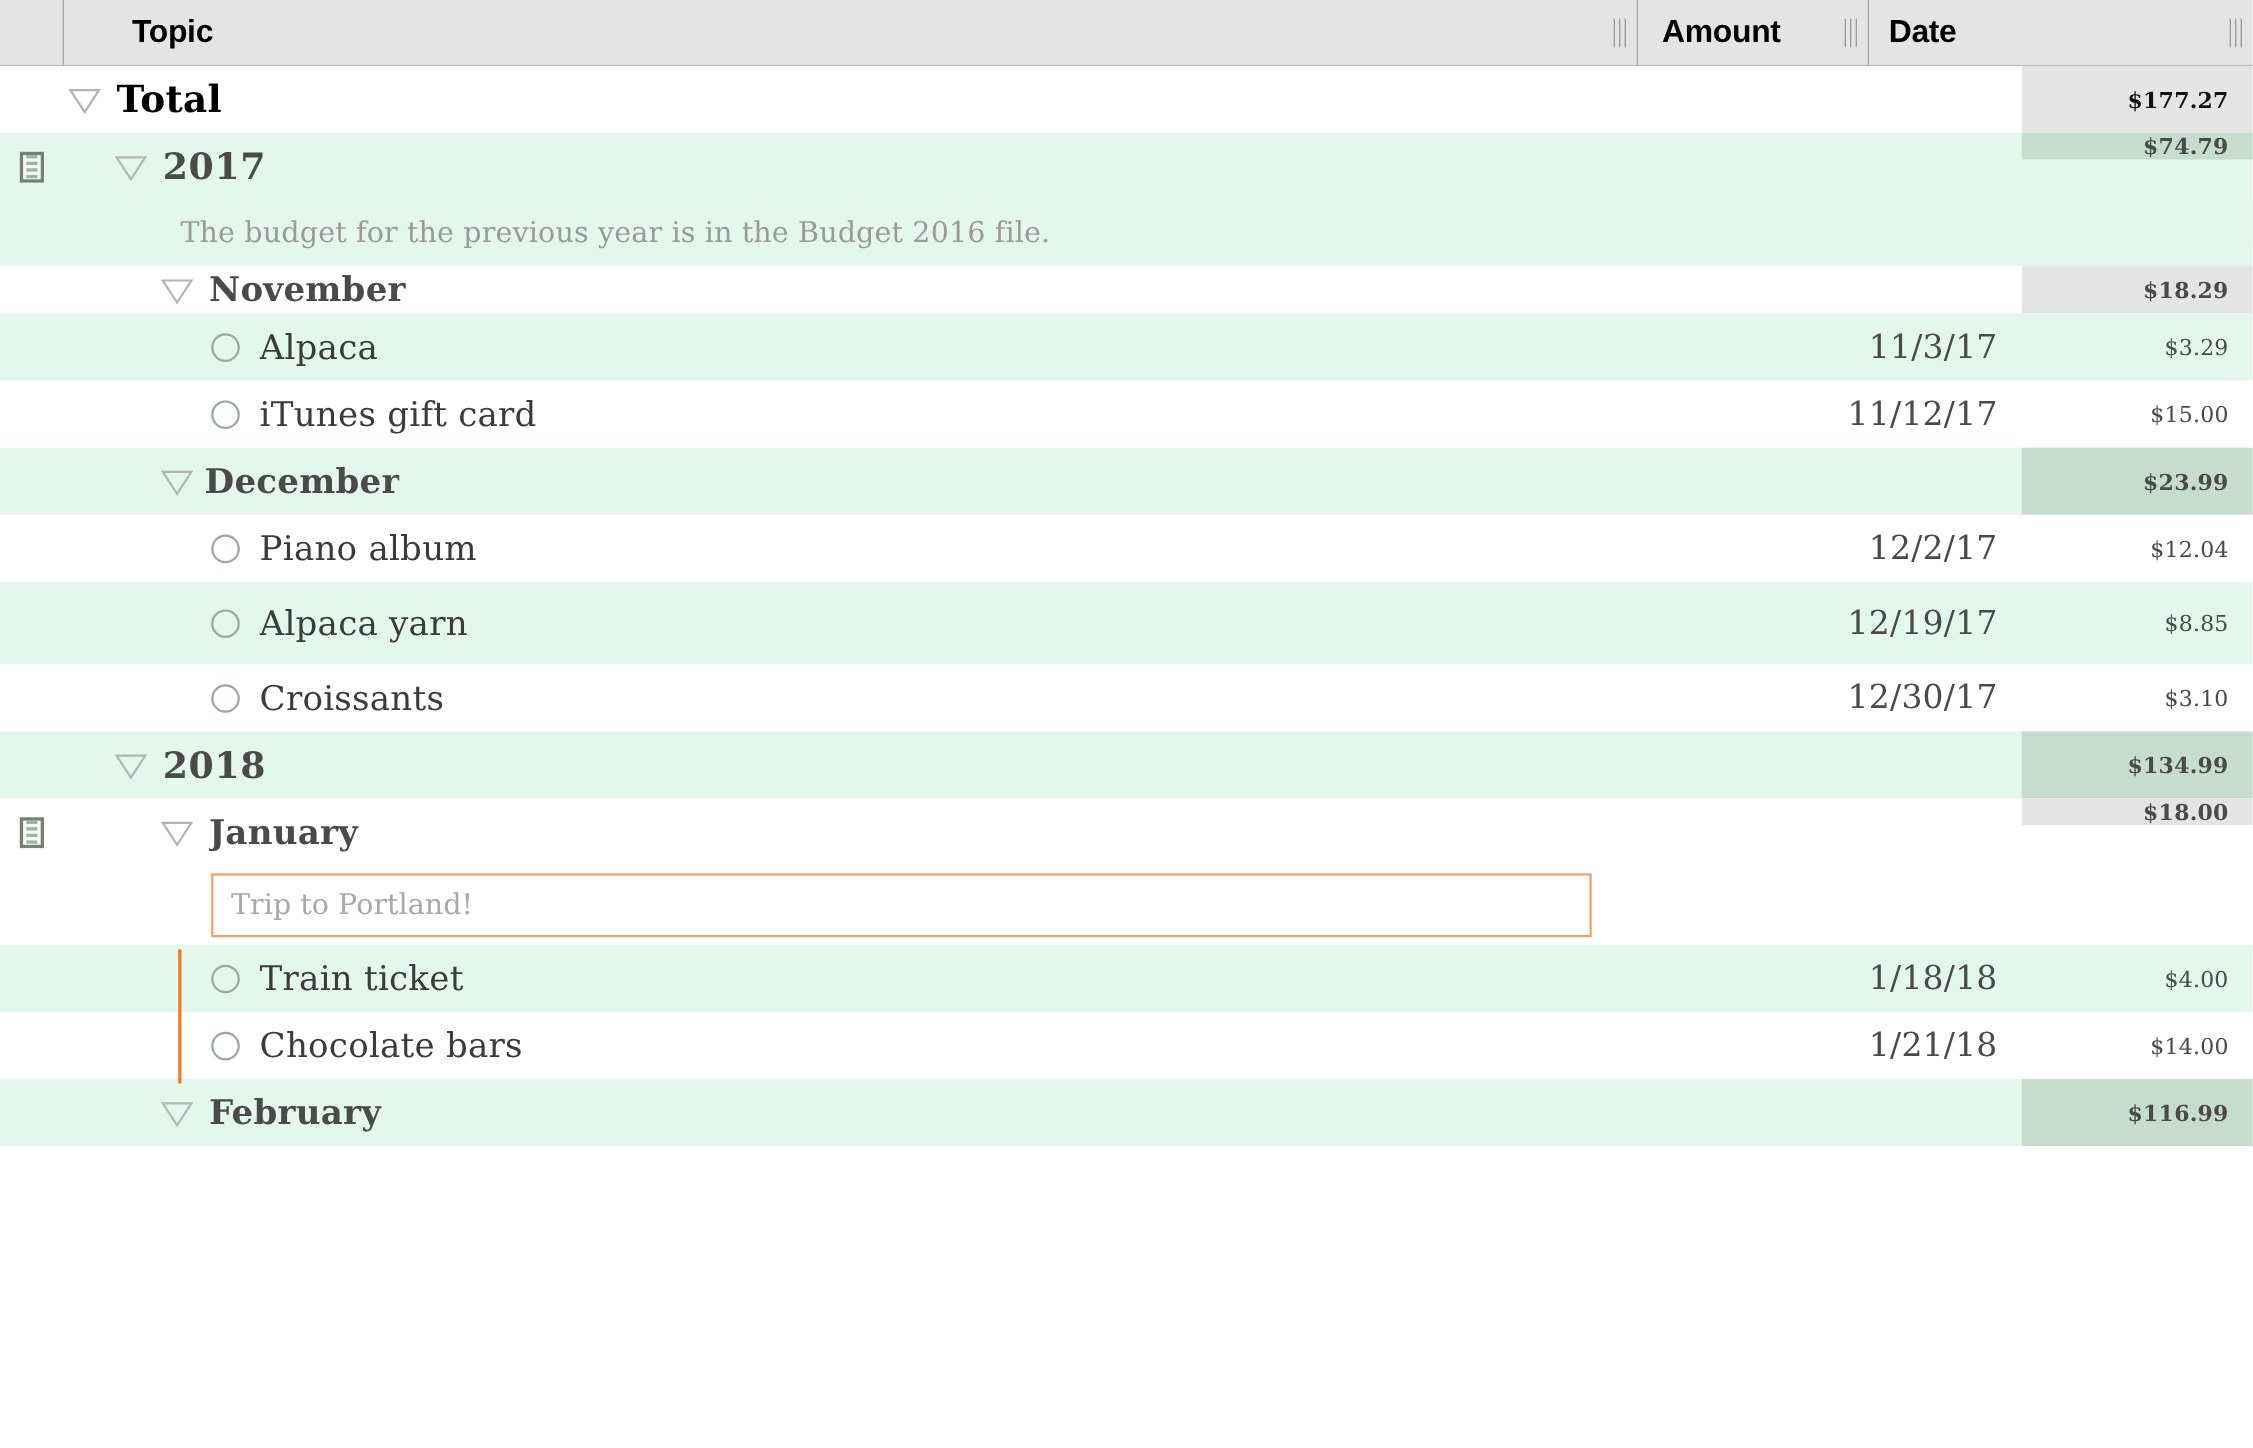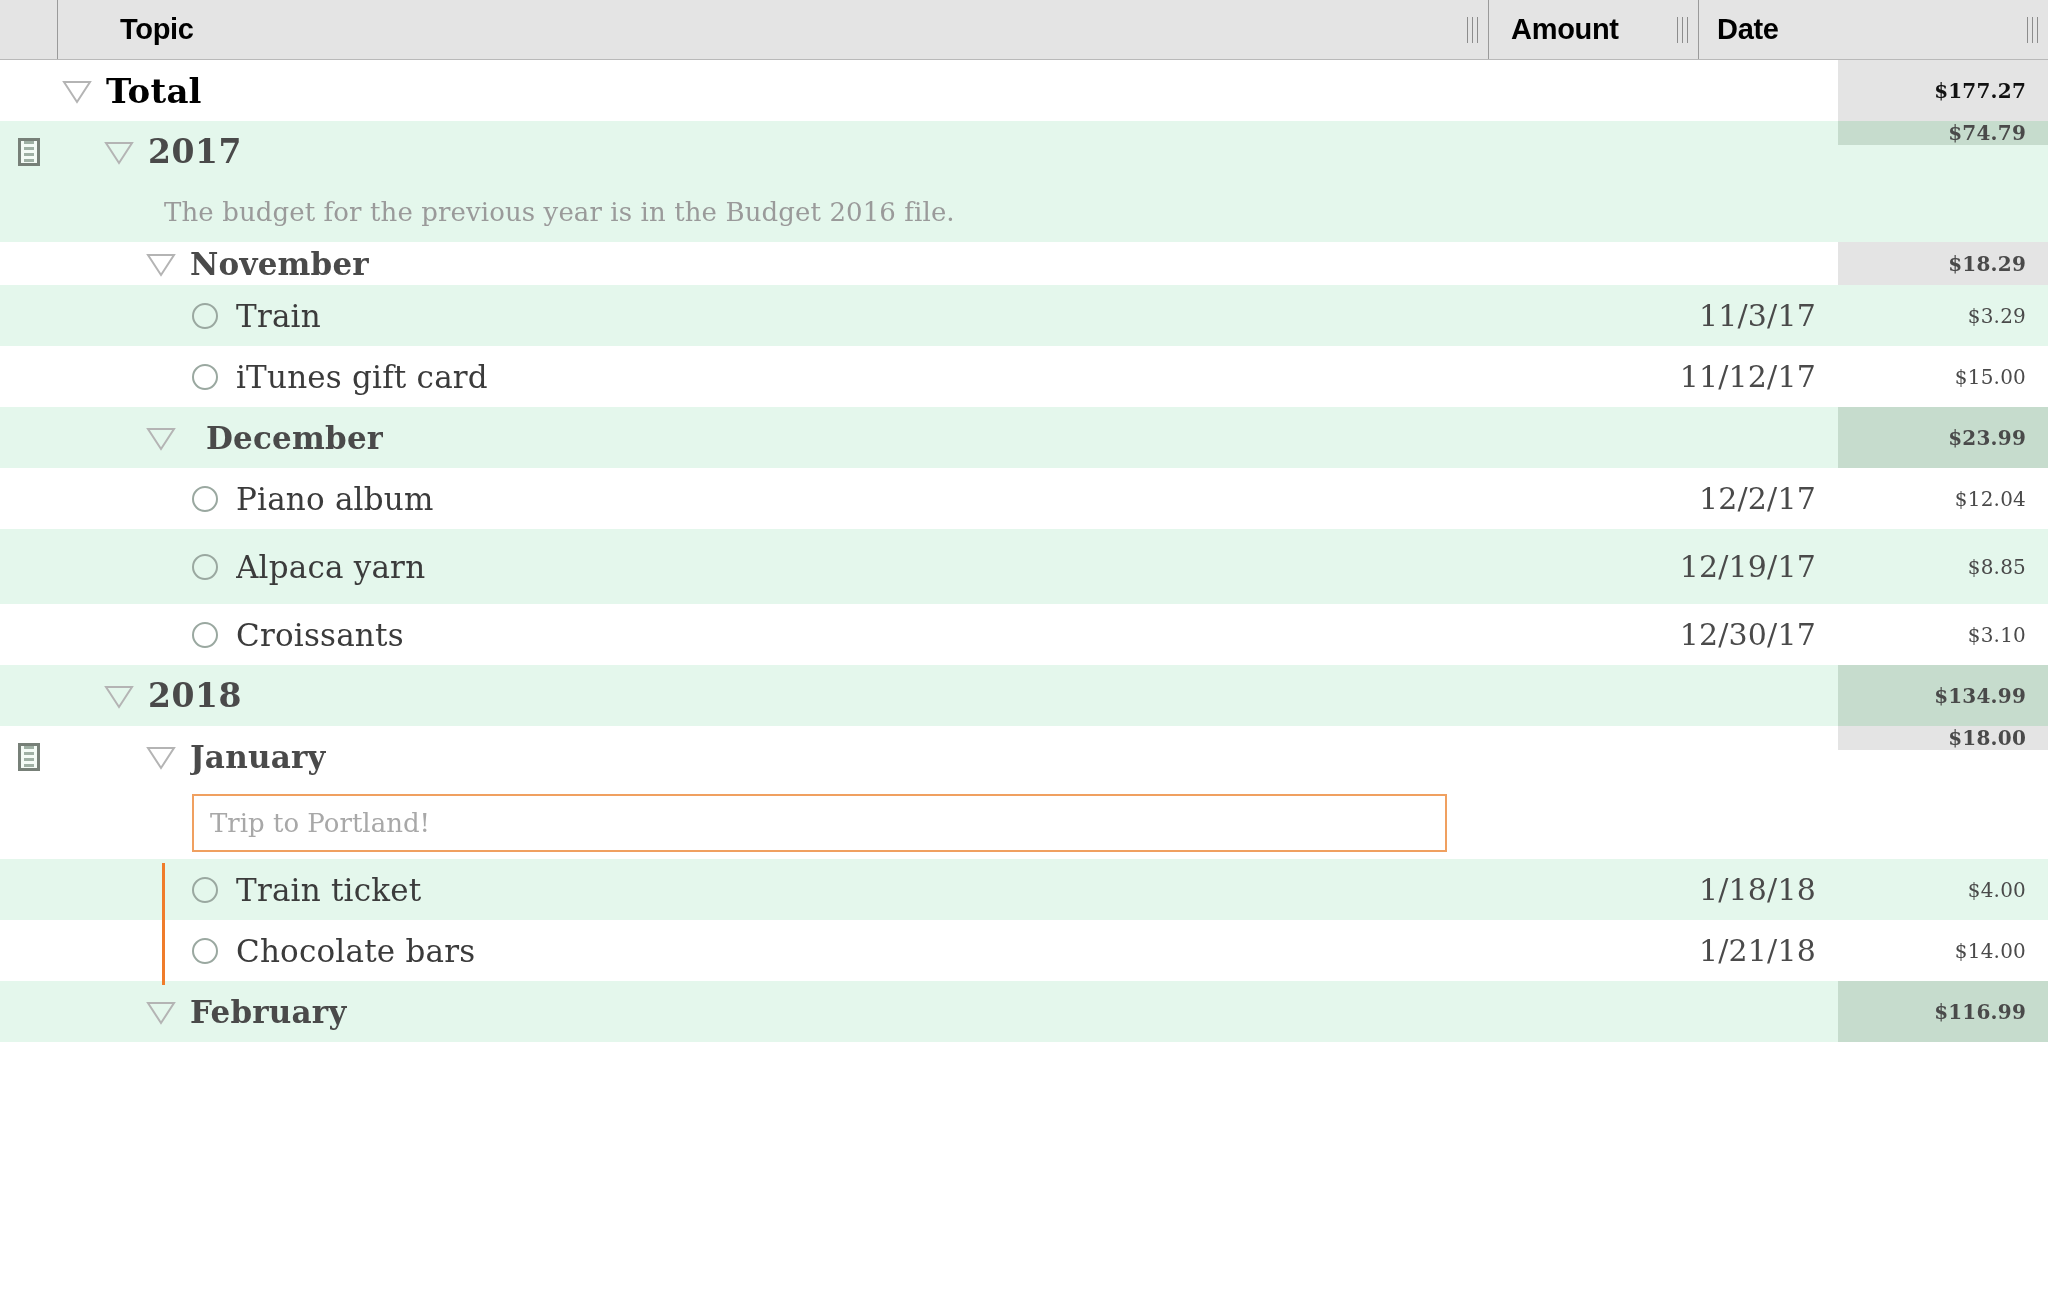--- a/index.html
+++ b/index.html
@@ -305,21 +305,21 @@
         <span class="label month" style="margin-left: 14px;">November</span>
       </div>
       <div class="cell date col-date"></div>
       <div class="cell amount col-amount">$18.29</div>
     </div>
     <div class="row green" style="height: 61px;">
       <div class="cell gutter col-gutter"></div>
       <div class="cell topic col-topic">
         <div style="flex: 0 0 134px;"></div>
         <span class="bullet"></span>
-        <span class="label item" style="margin-left: 18px;">Train</span>
+        <span class="label item" style="margin-left: 18px;">Alpaca</span>
       </div>
       <div class="cell date col-date">11/3/17</div>
       <div class="cell amount col-amount">$3.29</div>
     </div>
     <div class="row white" style="height: 61px;">
       <div class="cell gutter col-gutter"></div>
       <div class="cell topic col-topic">
         <div style="flex: 0 0 134px;"></div>
         <span class="bullet"></span>
         <span class="label item" style="margin-left: 18px;">iTunes gift card</span>
@@ -329,21 +329,21 @@
     </div>
     <div class="row green summary" style="height: 61px;">
       <div class="cell gutter col-gutter"></div>
       <div class="cell topic col-topic">
         <div style="flex: 0 0 88px;"></div>
         <span class="tri">
           <svg width="30" height="26" viewBox="0 0 30 26" aria-hidden="true">
             <path d="M2 4 L28 4 L15 24 Z" fill="none" stroke="#b4b4b4" stroke-width="2"></path>
           </svg>
         </span>
-        <span class="label month" style="margin-left: 30px;">December</span>
+        <span class="label month" style="margin-left: 10px;">December</span>
       </div>
       <div class="cell date col-date"></div>
       <div class="cell amount col-amount">$23.99</div>
     </div>
     <div class="row white" style="height: 61px;">
       <div class="cell gutter col-gutter"></div>
       <div class="cell topic col-topic">
         <div style="flex: 0 0 134px;"></div>
         <span class="bullet"></span>
         <span class="label item" style="margin-left: 18px;">Piano album</span>

